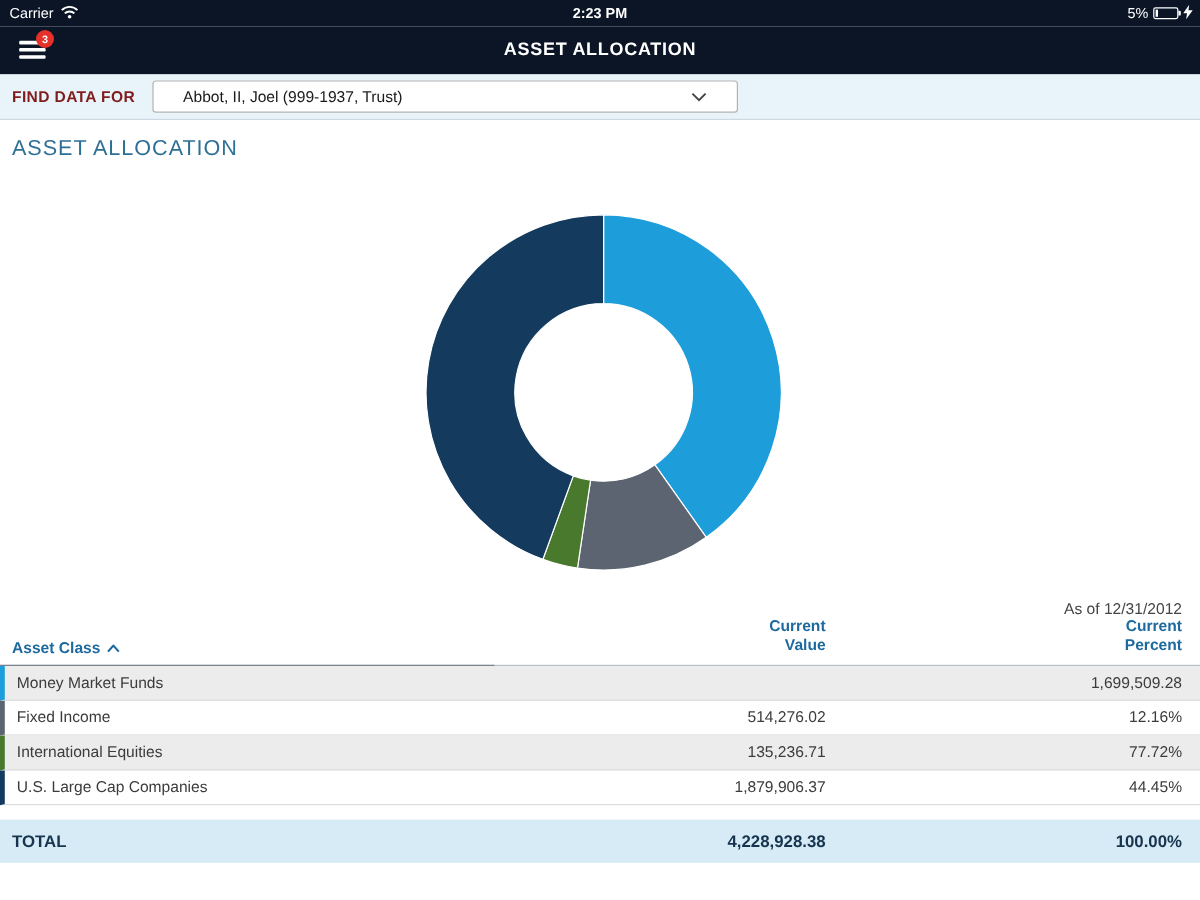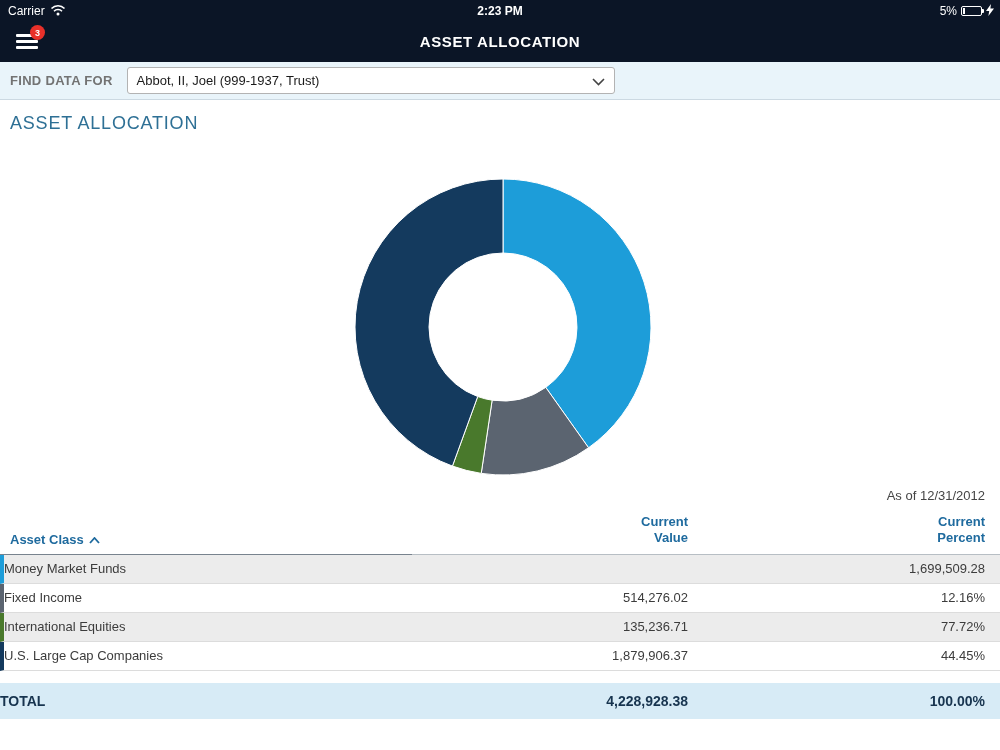--- a/index.html
+++ b/index.html
@@ -21,43 +21,43 @@
   .nav-title { line-height:40px; text-align:center; color:#fff; font-size:15px; font-weight:bold; letter-spacing:0.6px; }
   .hamburger { position:absolute; left:16px; top:12px; width:22px; height:16px; cursor:pointer; }
   .hamburger .bar { position:absolute; left:0; width:22px; height:3px; background:#fff; border-radius:1px; }
   .hamburger .bar:nth-child(1){ top:0; } .hamburger .bar:nth-child(2){ top:6px; } .hamburger .bar:nth-child(3){ top:12px; }
   .badge { position:absolute; top:-9px; right:-7px; min-width:15px; height:15px; background:#e8302a;
     border-radius:8px; color:#fff; font-size:9px; font-weight:bold; display:flex; align-items:center; justify-content:center; }
 
   
   .findbar { position:absolute; top:62px; left:0; width:100%; height:38px; background:#e9f4fa;
     border-bottom:1px solid #ccd9e2; display:flex; align-items:center; }
-  .find-label { margin-left:10px; color:#737373; font-size:13px; font-weight:bold; letter-spacing:0.3px; }
+  .find-label { margin-left:10px; color:#7f1d1d; font-size:13px; font-weight:bold; letter-spacing:0.3px; }
   .dropdown { margin-left:14px; width:488px; height:27px; background:#fff; border:1px solid #b3b3b3;
-    border-radius:3px; display:flex; align-items:center; justify-content:space-between; padding:0 9px; cursor:pointer; }
+    border-radius:3px; display:flex; align-items:center; justify-content:space-between; padding:0 25px; cursor:pointer; }
   .dropdown .dd-text { font-size:13px; color:#1a1a1a; }
 
   
   .section-title { position:absolute; top:113px; left:10px; color:#2e7095; font-size:18px; letter-spacing:0.8px; }
   .donut-wrap { position:absolute; left:348px; top:172px; width:310px; height:310px; }
-  .asof { position:absolute; top:488px; right:15px; font-size:13px; color:#454545; }
+  .asof { position:absolute; top:500px; right:15px; font-size:13px; color:#454545; }
 
   
   .table { position:absolute; top:514px; left:0; width:100%; }
   .thead { display:flex; align-items:flex-end; padding:0 15px 7px 10px; position:relative;
     border-bottom:1px solid #b7bec4; color:#1e6a9e; font-size:13px; font-weight:bold; }
   .thead::after { content:""; position:absolute; left:0; bottom:-2px; width:412px; height:2px; background:#78838e; }
   .h-name { flex:1; display:flex; align-items:center; gap:5px; cursor:pointer; }
   .h-val { width:250px; text-align:right; line-height:1.25; }
   .h-pct { width:297px; text-align:right; line-height:1.25; }
 
   .t-row { position:relative; display:flex; align-items:center; height:29px; padding-right:15px;
     border-bottom:1px solid #dcdcdc; border-left:4px solid #ccc; font-size:13px; color:#3c3c3c; cursor:pointer; }
   .t-row:nth-child(even) { background:#ececec; }
-  .c-name { flex:1; }
+  .c-name { flex:1; padding-left:10px; }
   .c-val { width:250px; text-align:right; }
   .c-pct { width:297px; text-align:right; }
 
   .total-row { margin-top:12px; height:36px; background:#d7ebf6; display:flex; align-items:center;
     padding-right:15px; font-size:14px; font-weight:bold; color:#17344f; }
   .total-row .c-name { }
 </style>
 </head>
 <body>
 

